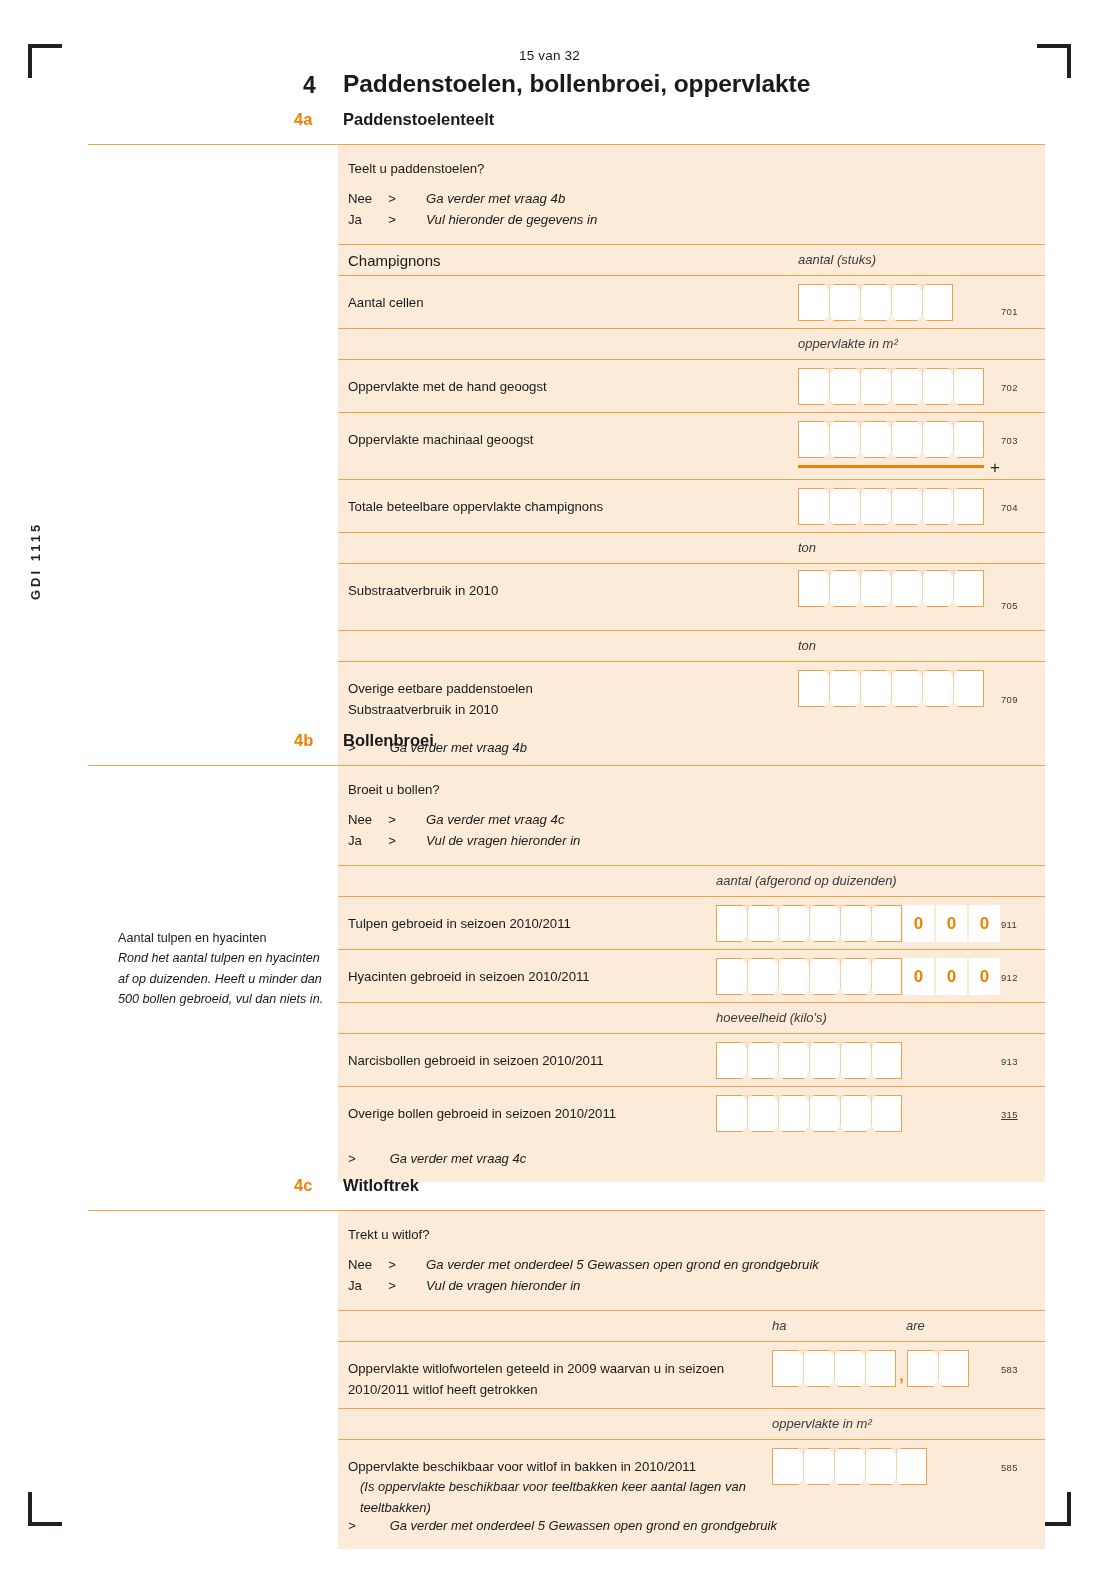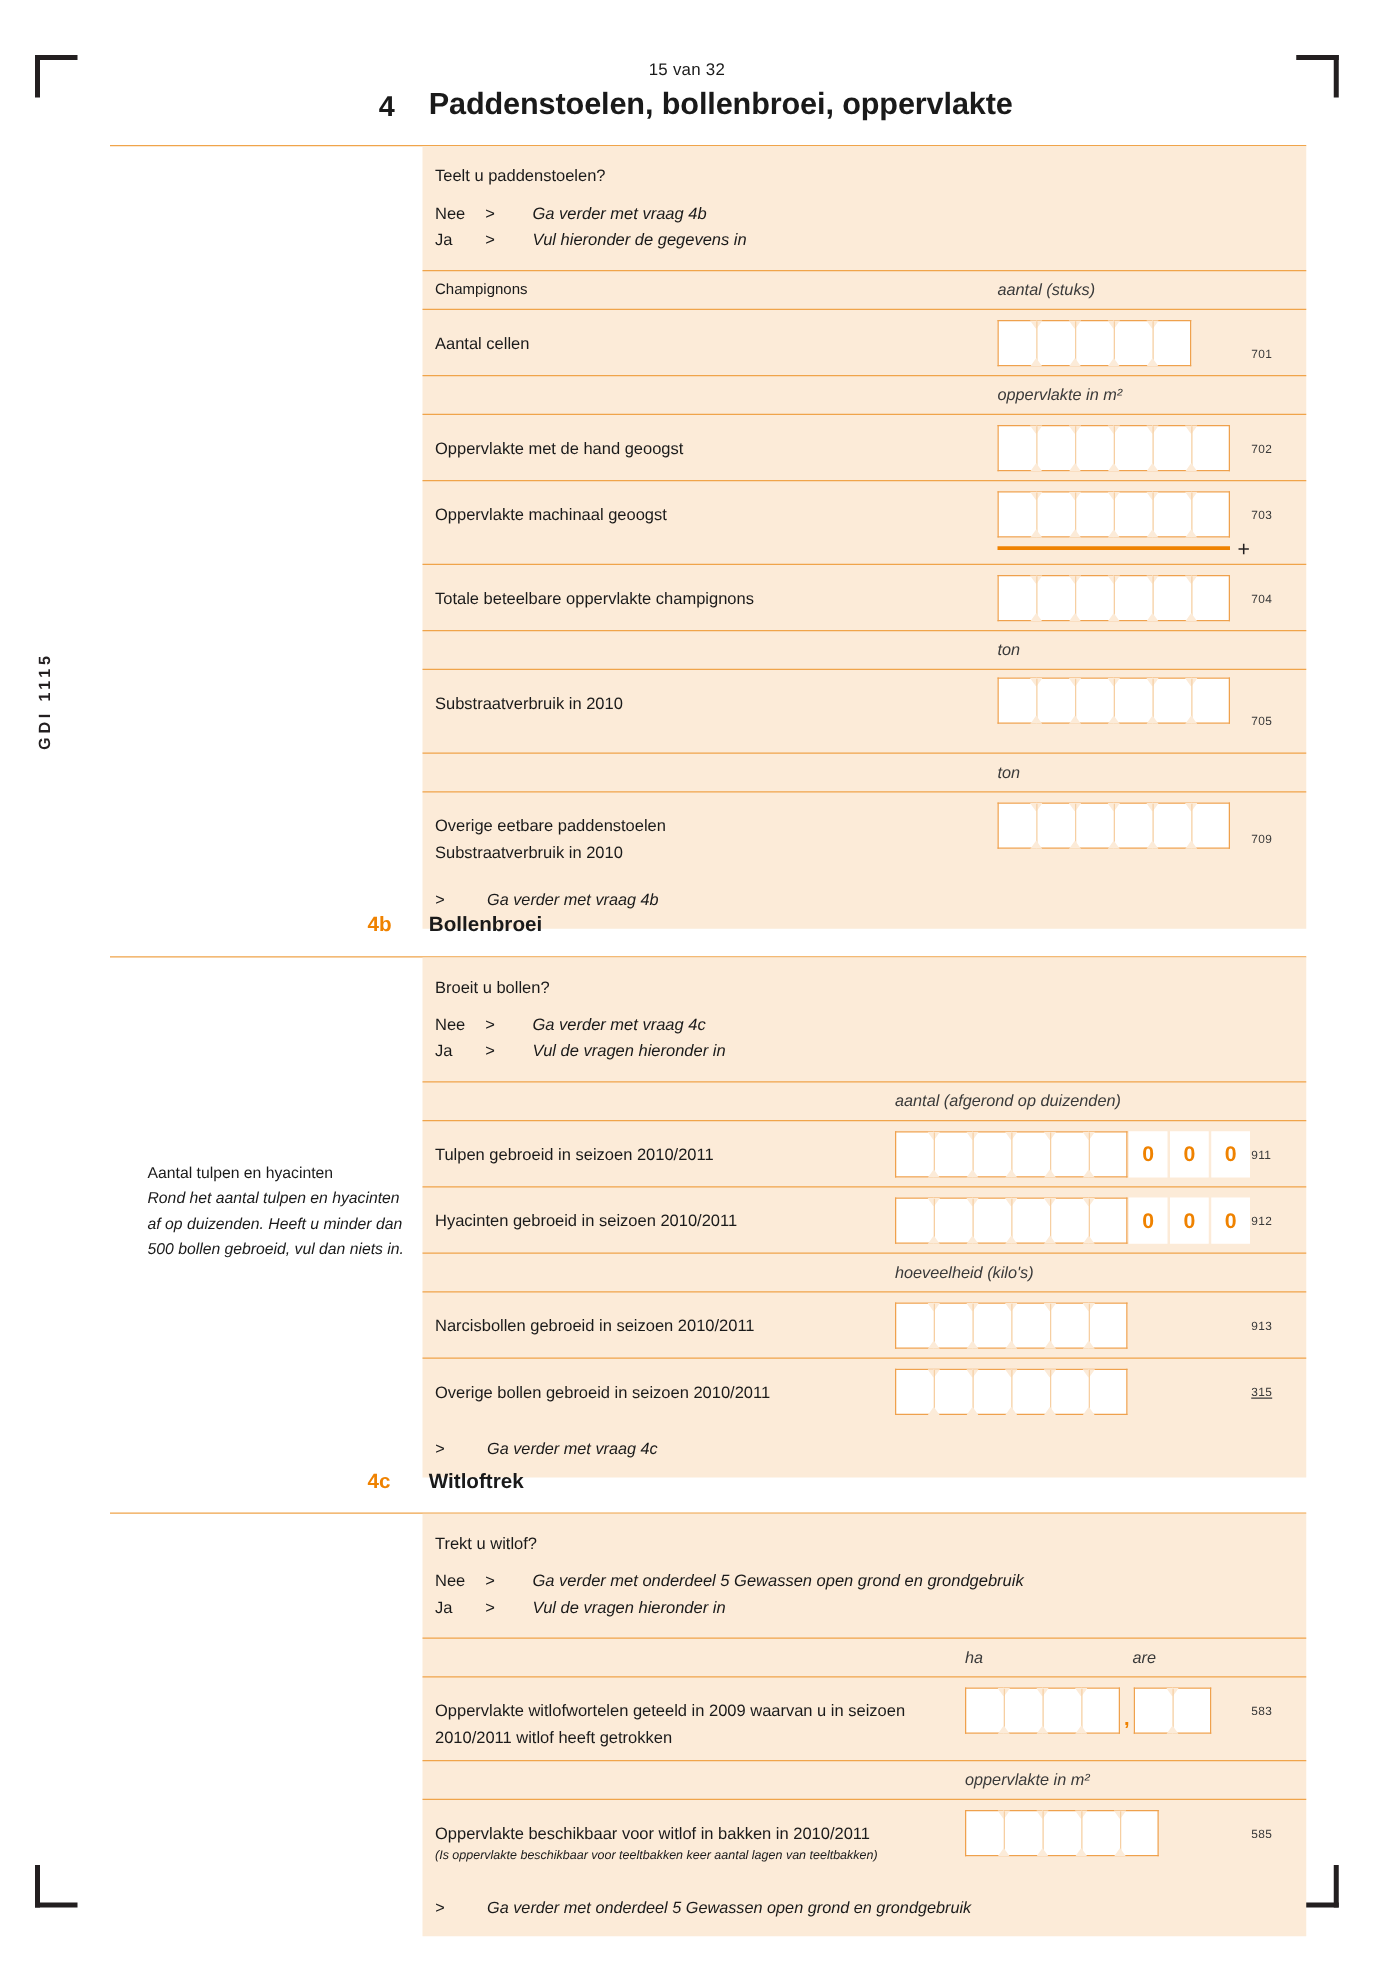--- a/index.html
+++ b/index.html
@@ -139,21 +139,21 @@
   .route .act { font-style: italic; }
 
   .hdr-row {
     position: relative;
     border-top: 1px solid #f0a44a;
     height: 30px;
   }
   .hdr-row .lead {
     position: absolute;
     left: 10px; top: 7px;
-    font-size: 12px;
+    font-size: 15px;
   }
   .hdr-row .unit {
     position: absolute;
     top: 7px;
     font-style: italic;
     font-size: 13px;
     color: #3a3a3a;
   }
 
   .row {
@@ -165,21 +165,22 @@
   .row .label {
     position: absolute;
     left: 10px; top: 16px;
     font-size: 13.2px;
     line-height: 1.6;
     max-width: 430px;
   }
   .row .label .sub {
     display: block;
     font-style: italic;
-    font-size: 10px;
+    font-size: 13px;
+    margin-left: 12px;
   }
   .row .fieldno {
     position: absolute;
     font-size: 9.5px;
     color: #3a3a3a;
     letter-spacing: .3px;
   }
   .row .boxes { position: absolute; }
 
   
@@ -305,20 +306,24 @@
 
   <div class="page-no">15 van 32</div>
   <div class="sidecode">GDI 1115</div>
 
   <div class="chapter">
     <span class="num">4</span>
     <span class="ttl">Paddenstoelen, bollenbroei, oppervlakte</span>
   </div>
 
   <div class="section" style="top:110px;">
+    <div class="sec-head">
+      <span class="num">4a</span>
+      <span class="ttl">Paddenstoelenteelt</span>
+    </div>
     <div class="rule-top"></div>
 
     <div class="body-wrap">
       <div class="panel">
 
         <div class="q">
           <div class="qtext">Teelt u paddenstoelen?</div>
           <div class="routes">
             <div class="route">
               <span class="lbl">Nee</span>

